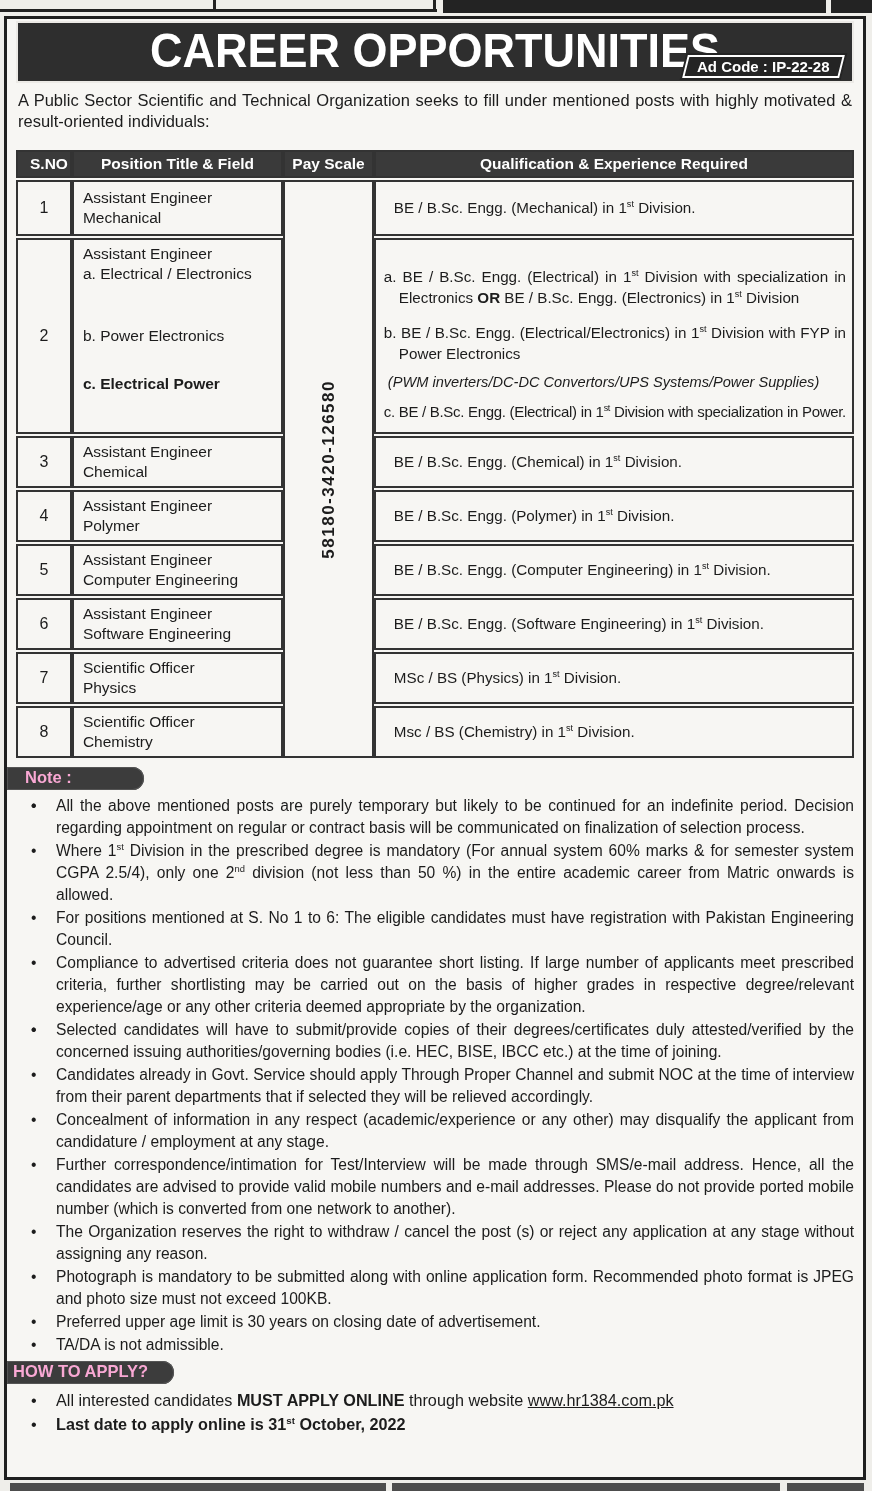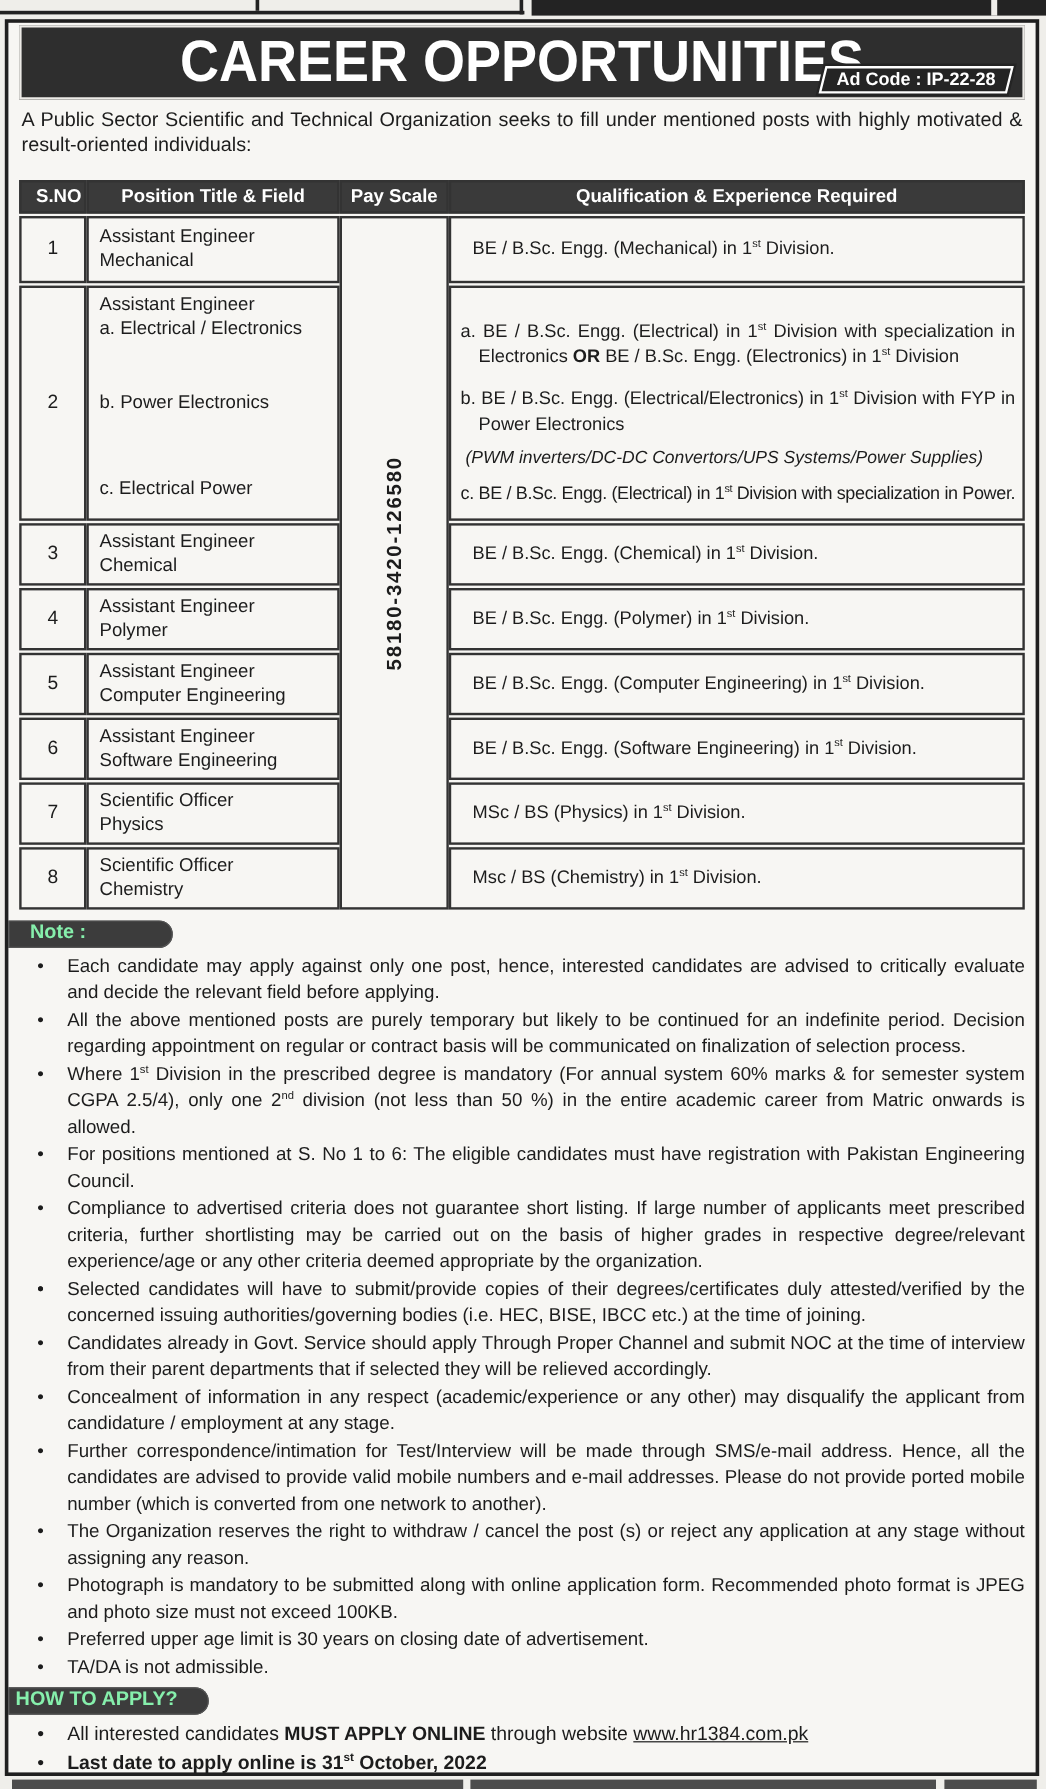--- a/index.html
+++ b/index.html
@@ -66,29 +66,29 @@
   td.qual{padding:3px 8px 3px 18px;font-size:15.2px;vertical-align:middle;line-height:20px;}
   td.pay{text-align:center;vertical-align:middle;}
   .paytext{writing-mode:vertical-rl;transform:rotate(180deg);margin:0 auto;
     font-weight:bold;font-size:17px;letter-spacing:1.5px;white-space:nowrap;}
   tr.r td{height:46px;}
   tr.r1 td{height:56px;}
   tr.row2 td{height:196px;}
   tr.row2 td.pos,tr.row2 td.qual{vertical-align:top;}
   tr.row2 td.qual{padding:4px 6px 6px 8px;}
   .sub-b{margin-top:42px;}
-  .sub-c{margin-top:52px;}
+  .sub-c{margin-top:28px;font-weight:bold;}
   .q{padding-left:15px;text-indent:-15px;text-align:justify;line-height:21px;}
   .qa{margin-top:22px;}
   .qb{margin-top:14px;}
   .qi{margin-top:8px;font-style:italic;padding-left:4px;text-indent:0;font-size:14.6px;}
   .qc{margin-top:8px;font-size:15px;letter-spacing:-0.3px;white-space:nowrap;}
 
   
-  .pill{background:var(--pill_bg);color:#86efac;font-weight:bold;font-size:16.5px;
+  .pill{background:var(--pill_bg);color:#f9a8d4;font-weight:bold;font-size:16.5px;
     width:max-content;border-radius:0 15px 15px 0;margin-left:-9px;
     box-shadow:inset 0 0 0 1px #555;text-align:center;}
   .note-pill{margin-top:7px;padding:1px 72px 3px 18px;}
   .apply-pill{margin-top:5px;padding:1px 26px 3px 6px;}
 
   
   ul.notes{list-style:none;margin:5px 0 0 0;padding:0;}
   ul.notes li{position:relative;padding-left:40px;font-size:15.6px;
     line-height:22px;text-align:justify;margin-bottom:1px;}
   .dot{position:absolute;left:15px;top:0;}
@@ -200,21 +200,21 @@
           <div>Chemistry</div>
         </td>
         <td class="qual">Msc / BS (Chemistry) in 1<sup>st</sup> Division.</td>
       </tr>
     </tbody>
   </table>
 
   <div class="pill note-pill">Note :</div>
 
   <ul class="notes">
-    <li><span class="dot">•</span><span class="ntext">Each candidate may apply against only one post, hence, interested candidates are advised to critically evaluate and decide the relevant field before applying.</span></li>
+    <li><span class="dot">•</span></li>
     <li><span class="dot">•</span><span class="ntext">All the above mentioned posts are purely temporary but likely to be continued for an indefinite period. Decision regarding appointment on regular or contract basis will be communicated on finalization of selection process.</span></li>
     <li><span class="dot">•</span><span class="ntext">Where 1<sup>st</sup> Division in the prescribed degree is mandatory (For annual system 60% marks &amp; for semester system CGPA 2.5/4), only one 2<sup>nd</sup> division (not less than 50 %) in the entire academic career from Matric onwards is allowed.</span></li>
     <li><span class="dot">•</span><span class="ntext">For positions mentioned at S. No 1 to 6: The eligible candidates must have registration with Pakistan Engineering Council.</span></li>
     <li><span class="dot">•</span><span class="ntext">Compliance to advertised criteria does not guarantee short listing. If large number of applicants meet prescribed criteria, further shortlisting may be carried out on the basis of higher grades in respective degree/relevant experience/age or any other criteria deemed appropriate by the organization.</span></li>
     <li><span class="dot">•</span></li>
     <li><span class="dot">•</span><span class="ntext">Selected candidates will have to submit/provide copies of their degrees/certificates duly attested/verified by the concerned issuing authorities/governing bodies (i.e. HEC, BISE, IBCC etc.) at the time of joining.</span></li>
     <li><span class="dot">•</span><span class="ntext">Candidates already in Govt. Service should apply Through Proper Channel and submit NOC at the time of interview from their parent departments that if selected they will be relieved accordingly.</span></li>
     <li><span class="dot">•</span><span class="ntext">Concealment of information in any respect (academic/experience or any other) may disqualify the applicant from candidature / employment at any stage.</span></li>
     <li><span class="dot">•</span><span class="ntext">Further correspondence/intimation for Test/Interview will be made through SMS/e-mail address. Hence, all the candidates are advised to provide valid mobile numbers and e-mail addresses. Please do not provide ported mobile number (which is converted from one network to another).</span></li>
     <li><span class="dot">•</span><span class="ntext">The Organization reserves the right to withdraw / cancel the post (s) or reject any application at any stage without assigning any reason.</span></li>

